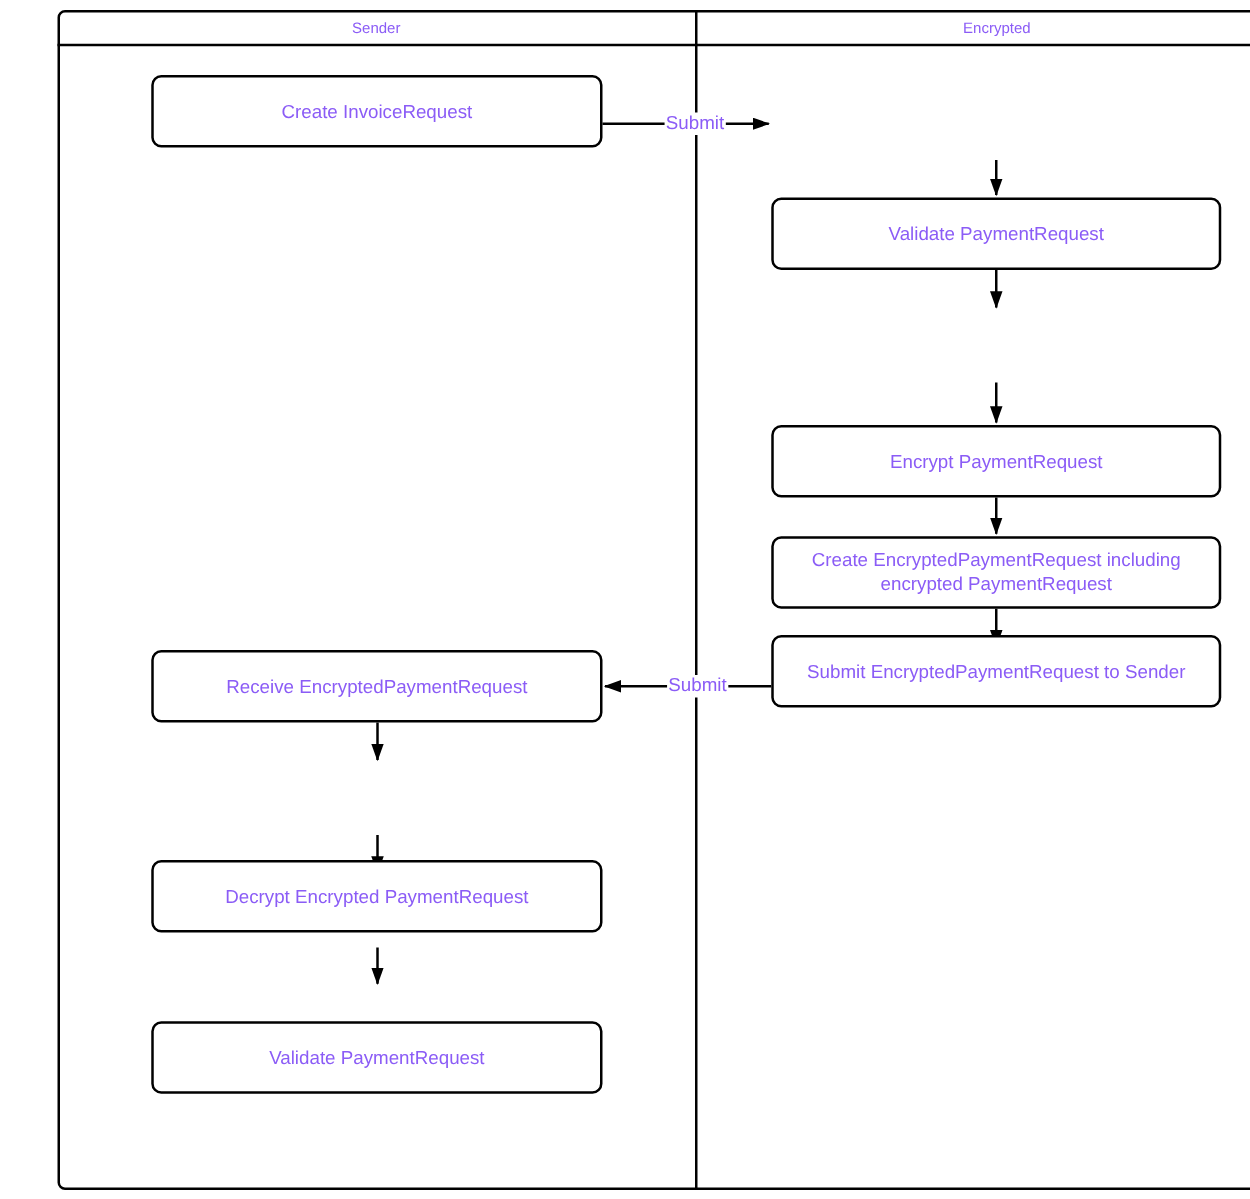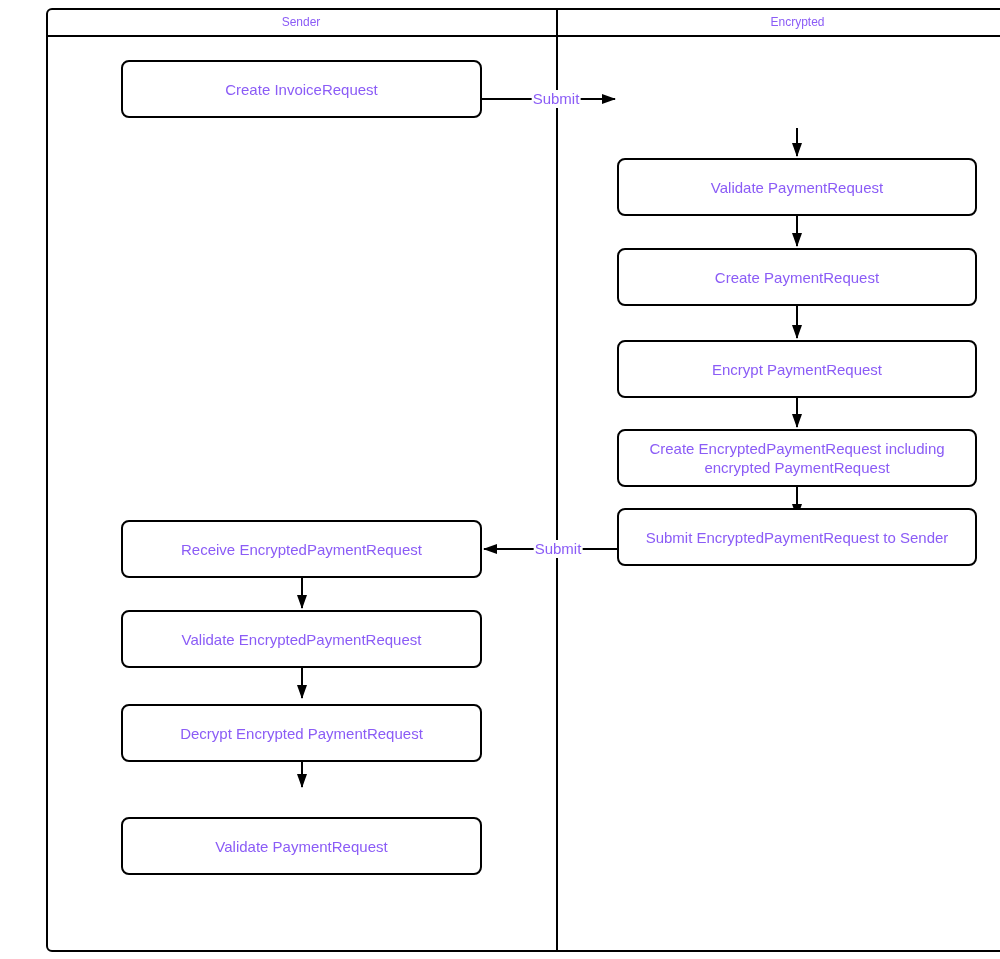--- a/index.html
+++ b/index.html
@@ -119,23 +119,21 @@
     <line x1="260" y1="578" x2="260" y2="608" stroke="#000000" stroke-width="2" marker-end="url(#arrowhead)"></line>
     <line x1="260" y1="668" x2="260" y2="698" stroke="#000000" stroke-width="2" marker-end="url(#arrowhead)"></line>
     <line x1="260" y1="758" x2="260" y2="787" stroke="#000000" stroke-width="2" marker-end="url(#arrowhead)"></line>
   </svg>
 
   <div class="edge-label" style="left:514px; top:99px;">Submit</div>
   <div class="edge-label" style="left:516px; top:549px;">Submit</div>
 
   <div class="node lane-sender" style="top:60px;">Create InvoiceRequest</div>
   <div class="node lane-sender" style="top:520px;padding-left:16px;">Receive EncryptedPaymentRequest</div>
-  <div class="node lane-sender" style="top:610px;">Validate EncryptedPaymentRequest</div>
-  <div class="node lane-sender" style="top:704px;">Decrypt Encrypted PaymentRequest</div>
+  <div class="node lane-sender" style="top:688px;">Decrypt Encrypted PaymentRequest</div>
   <div class="node lane-sender" style="top:817px;">Validate PaymentRequest</div>
 
   <div class="node lane-receiver" style="top:158px;">Validate PaymentRequest</div>
-  <div class="node lane-receiver" style="top:248px;">Create PaymentRequest</div>
   <div class="node lane-receiver" style="top:429px;">Create EncryptedPaymentRequest including encrypted PaymentRequest</div>
   <div class="node lane-receiver" style="top:340px;">Encrypt PaymentRequest</div>
   <div class="node lane-receiver" style="top:508px;">Submit EncryptedPaymentRequest to Sender</div>
 
 </div>
 
 </body></html>

